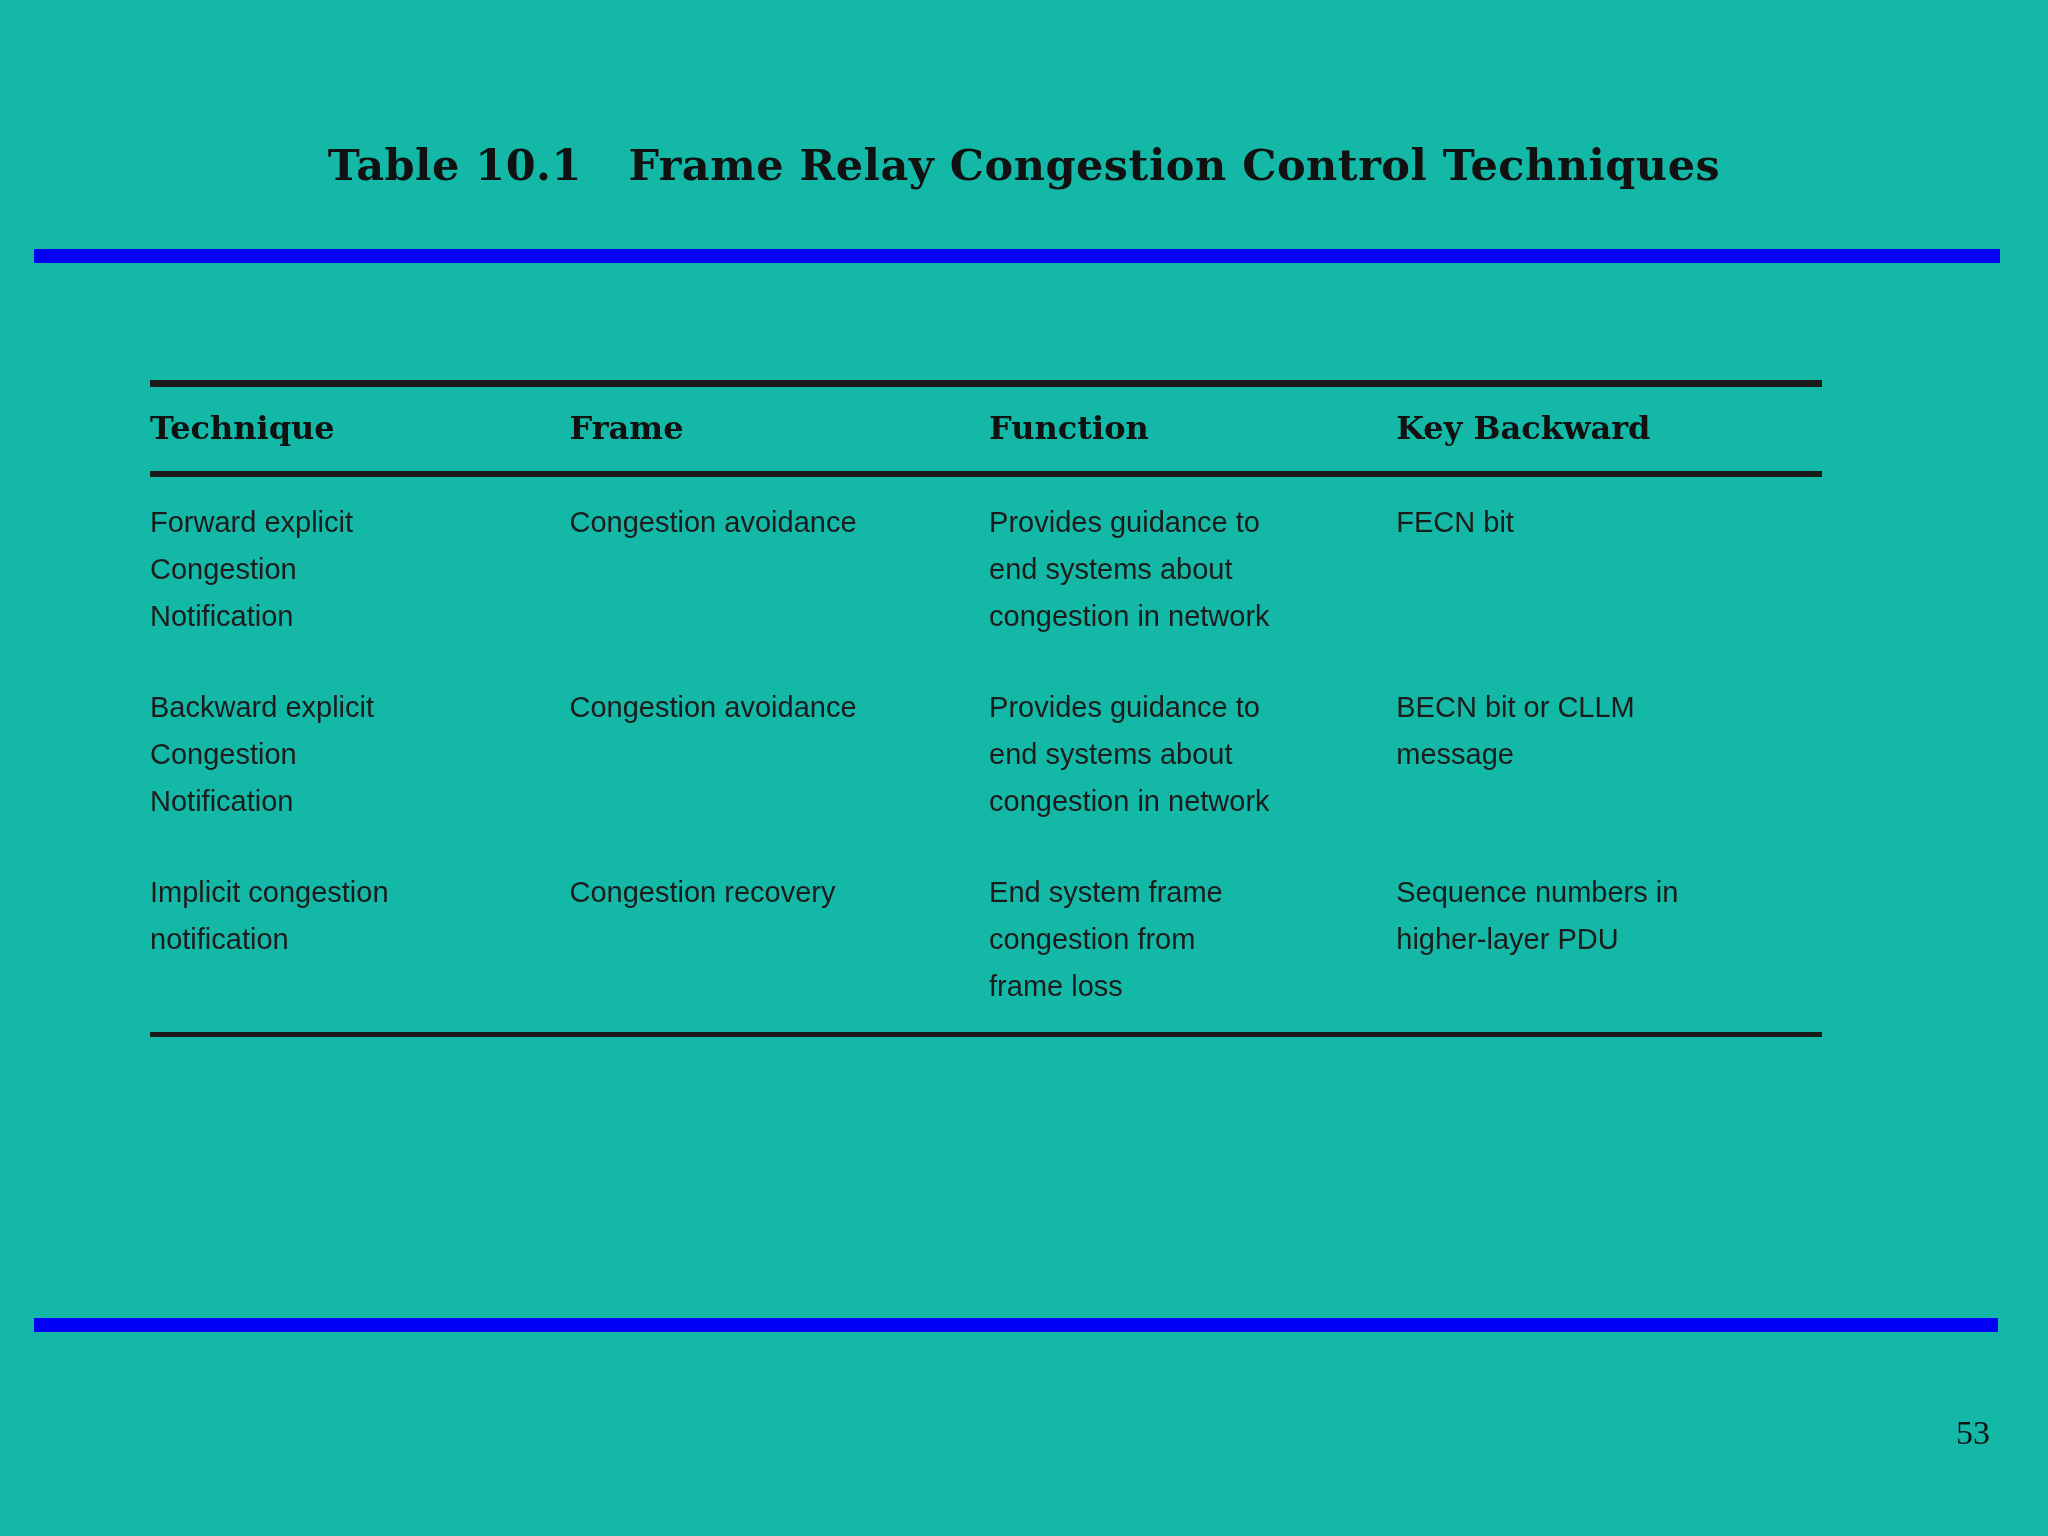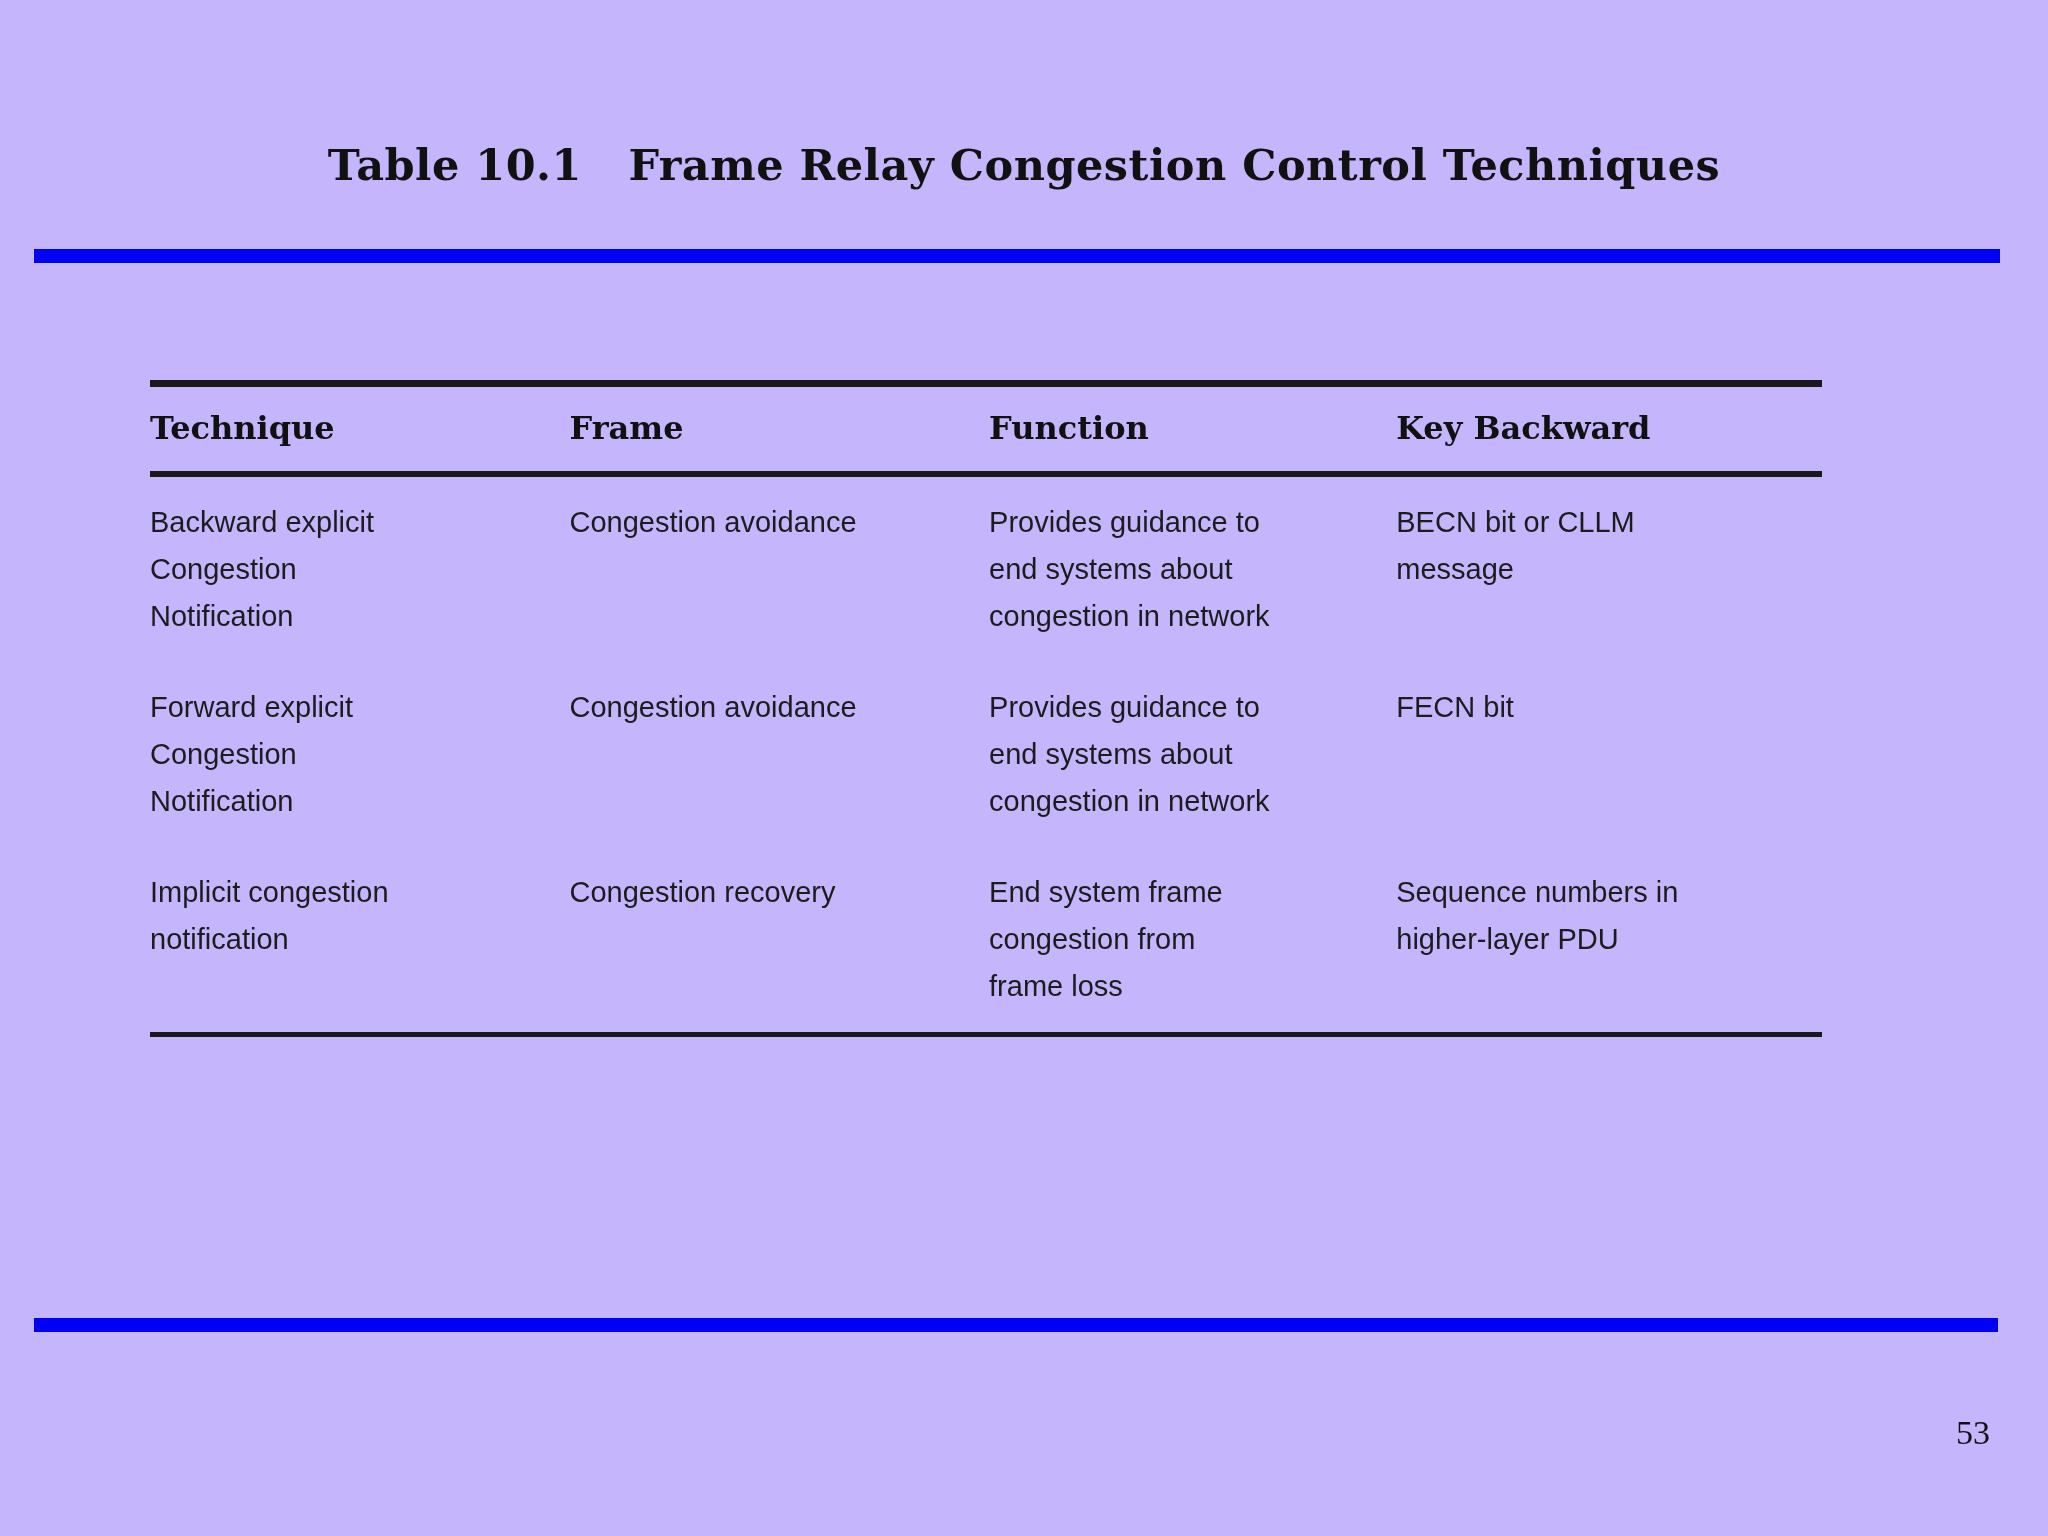--- a/index.html
+++ b/index.html
@@ -5,21 +5,21 @@
 <style>
   html, body {
     margin: 0;
     padding: 0;
     background: #ffffff;
   }
   .slide {
     position: relative;
     width: 2048px;
     height: 1536px;
-    background: #c4b5fd;
+    background: #14b8a6;
     overflow: hidden;
     font-family: "Liberation Serif", "DejaVu Serif", serif;
     color: #101010;
   }
 
   
   .title {
     position: absolute;
     left: 0;
     top: 140px;
@@ -155,48 +155,48 @@
     <table class="data">
       <colgroup>
         <col class="c-technique">
         <col class="c-type">
         <col class="c-function">
         <col class="c-key">
       </colgroup>
       <tbody>
         <tr>
           <td class="col-technique">
-              <span class="cell-line">Backward explicit</span>
+              <span class="cell-line">Forward explicit</span>
               <span class="cell-line">Congestion</span>
               <span class="cell-line">Notification</span>
             </td>
           <td class="col-type">Congestion avoidance</td>
           <td class="col-function">
               <span class="cell-line">Provides guidance to</span>
               <span class="cell-line">end systems about</span>
               <span class="cell-line">congestion in network</span>
             </td>
-          <td class="col-key">
-              <span class="cell-line">BECN bit or CLLM</span>
-              <span class="cell-line">message</span>
-            </td>
+          <td class="col-key">FECN bit</td>
         </tr>
         <tr>
           <td class="col-technique">
-              <span class="cell-line">Forward explicit</span>
+              <span class="cell-line">Backward explicit</span>
               <span class="cell-line">Congestion</span>
               <span class="cell-line">Notification</span>
             </td>
           <td class="col-type">Congestion avoidance</td>
           <td class="col-function">
               <span class="cell-line">Provides guidance to</span>
               <span class="cell-line">end systems about</span>
               <span class="cell-line">congestion in network</span>
             </td>
-          <td class="col-key">FECN bit</td>
+          <td class="col-key">
+              <span class="cell-line">BECN bit or CLLM</span>
+              <span class="cell-line">message</span>
+            </td>
         </tr>
         <tr>
           <td class="col-technique">
               <span class="cell-line">Implicit congestion</span>
               <span class="cell-line">notification</span>
             </td>
           <td class="col-type">Congestion recovery</td>
           <td class="col-function">
               <span class="cell-line">End system frame</span>
               <span class="cell-line">congestion from</span>

